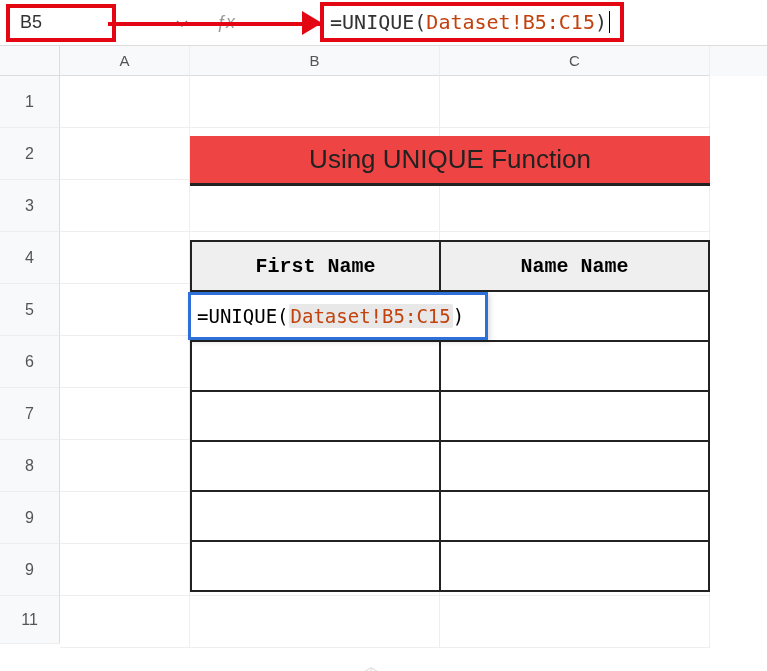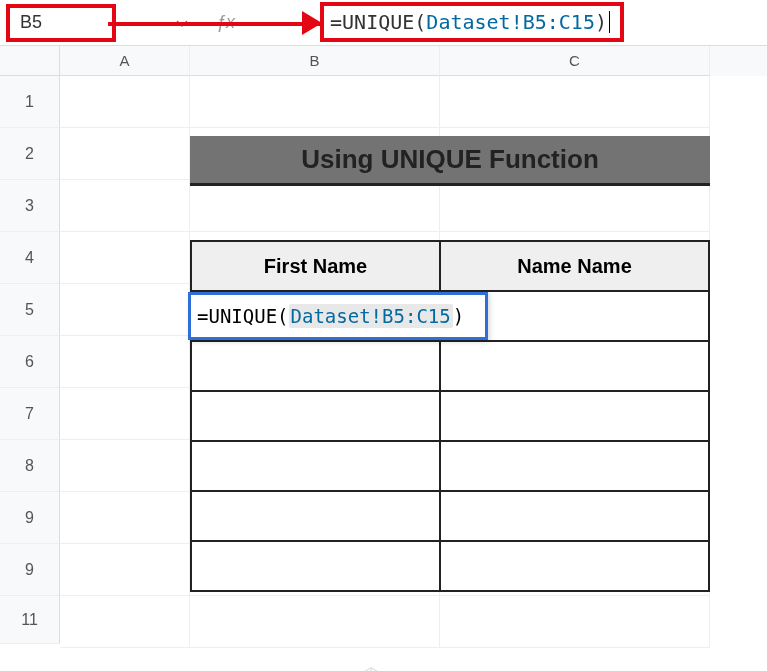--- a/index.html
+++ b/index.html
@@ -75,21 +75,21 @@
     padding: 0 10px 0 6px;
     display: flex;
     align-items: center;
     font-family: "Consolas", monospace;
     font-size: 20px;
     background: #fff;
   }
   .formula-eq { color: #333; }
   .formula-fn { color: #333; }
   .formula-paren { color: #333; }
-  .formula-ref { color: #0369a1; }
+  .formula-ref { color: #c2410c; }
   .formula-cursor {
     display: inline-block;
     width: 1px; height: 22px;
     background: #000;
     vertical-align: middle;
     margin-left: 2px;
   }
 
   .sheet {
     display: flex;
@@ -147,45 +147,46 @@
     border-right: 1px solid #eee;
     border-bottom: 1px solid #eee;
   }
 
   .title-banner {
     position: absolute;
     left: 130px;
     top: 60px;
     width: 520px;
     height: 50px;
-    background: #737373;
+    background: #ef4444;
     border-bottom: 3px solid #222;
     display: flex;
     align-items: center;
     justify-content: center;
     font-size: 26px;
-    font-weight: bold;
+    font-weight: normal;
     color: #222;
   }
 
   .data-table {
     position: absolute;
     left: 130px;
     top: 164px;
     width: 520px;
     border-collapse: collapse;
   }
   .data-table th, .data-table td {
     border: 2px solid #222;
     height: 50px;
     font-size: 20px;
   }
   .data-table th {
     background: #efefef;
     font-weight: bold;
+    font-family: Liberation Mono, monospace;
   }
   .data-table td { background: #fff; }
   .col-first { width: 250px; }
   .col-last { width: 270px; }
 
   .editing-cell {
     position: absolute;
     left: 128px;
     top: 216px;
     width: 300px;

